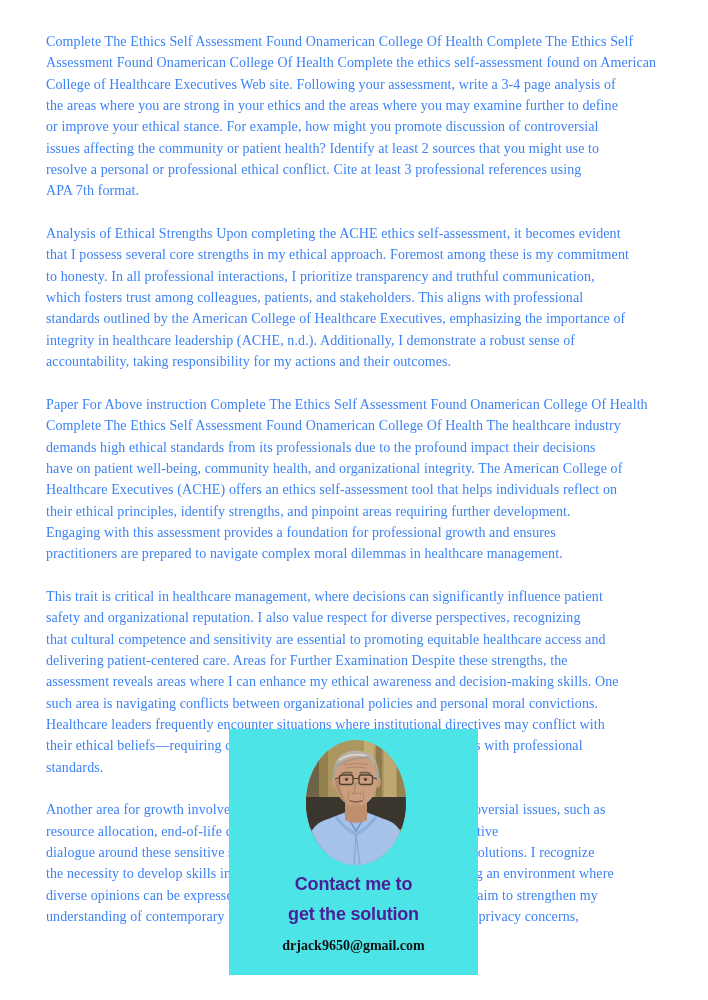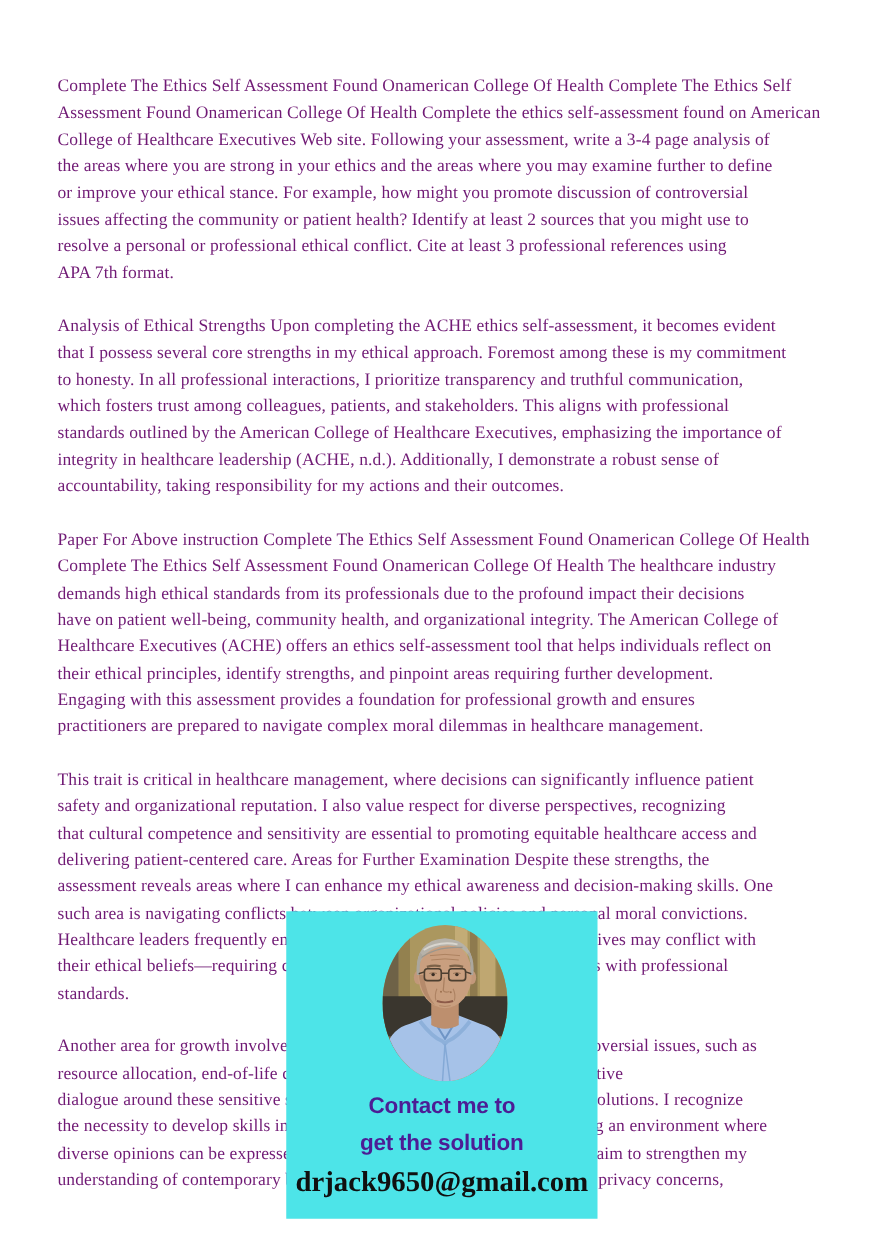--- a/index.html
+++ b/index.html
@@ -50,31 +50,31 @@
     letter-spacing: -0.2px;
     color: #4c1d95;
     white-space: pre-line;
   }
   .card-email {
     position: absolute;
     left: 0; right: 0; top: 204px;
     text-align: center;
     font-family: "Liberation Serif", serif;
     font-weight: 700;
-    font-size: 23px;
+    font-size: 14px;
     line-height: 26px;
     color: #101010;
   }
 </style>
 </head>
 <body>
 
 <div class="page">
 
-  <div class="doc-text" style="color: #701a75; margin-top: 28px;">
+  <div class="doc-text" style="color: #3b82f6;">
     <div class="paragraph">Complete The Ethics Self Assessment Found Onamerican College Of Health Complete The Ethics Self
 Assessment Found Onamerican College Of Health Complete the ethics self-assessment found on American
 College of Healthcare Executives Web site. Following your assessment, write a 3-4 page analysis of
 the areas where you are strong in your ethics and the areas where you may examine further to define
 or improve your ethical stance. For example, how might you promote discussion of controversial
 issues affecting the community or patient health? Identify at least 2 sources that you might use to
 resolve a personal or professional ethical conflict. Cite at least 3 professional references using
 APA 7th format.</div>
     <div class="paragraph">Analysis of Ethical Strengths Upon completing the ACHE ethics self-assessment, it becomes evident
 that I possess several core strengths in my ethical approach. Foremost among these is my commitment

